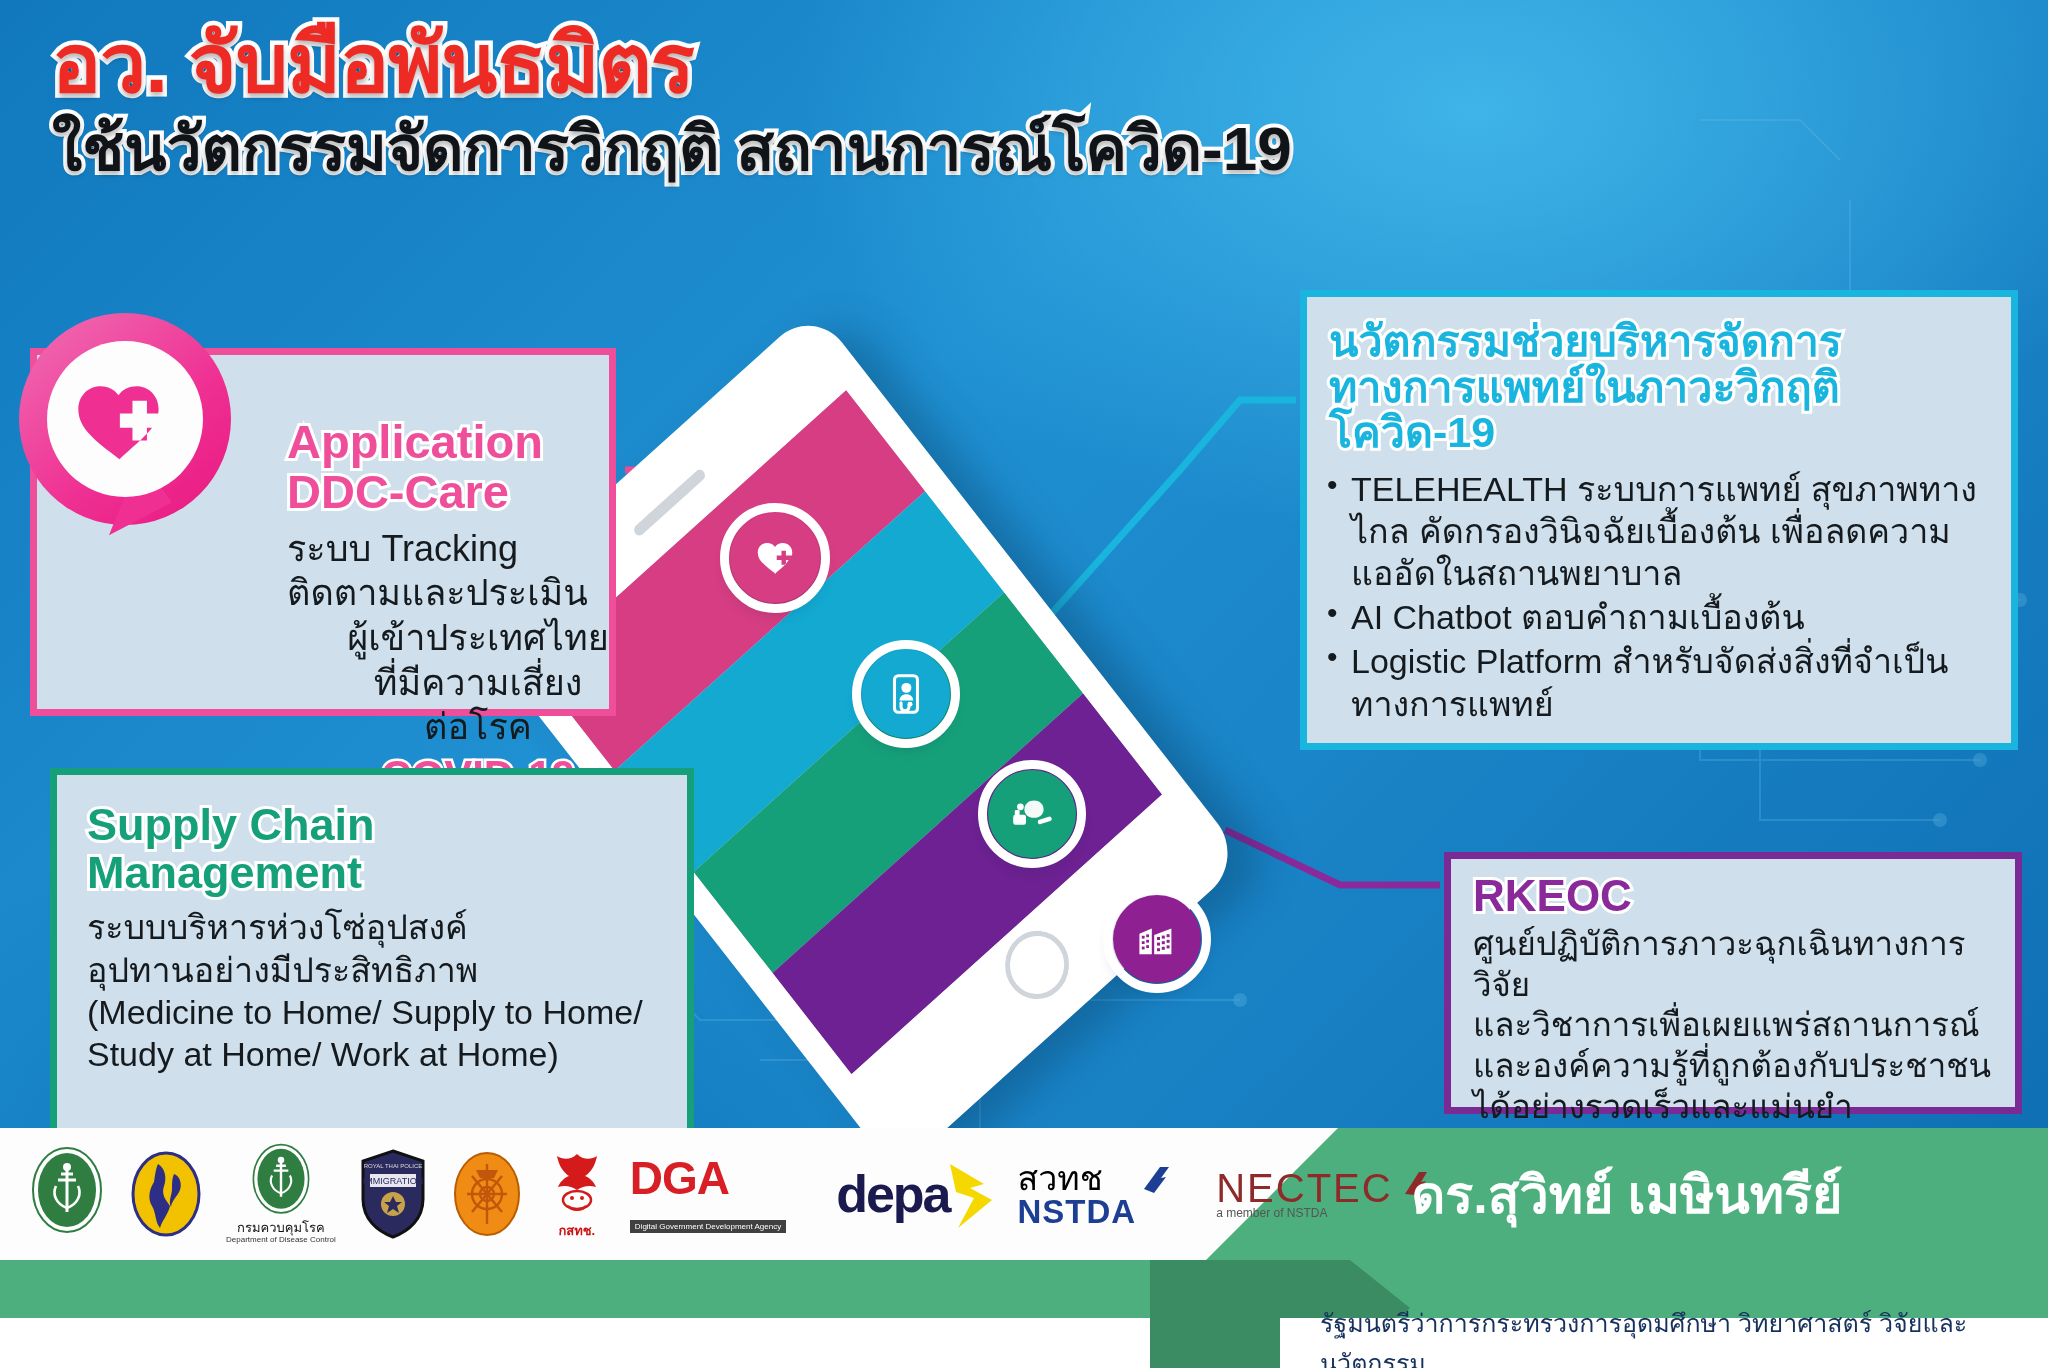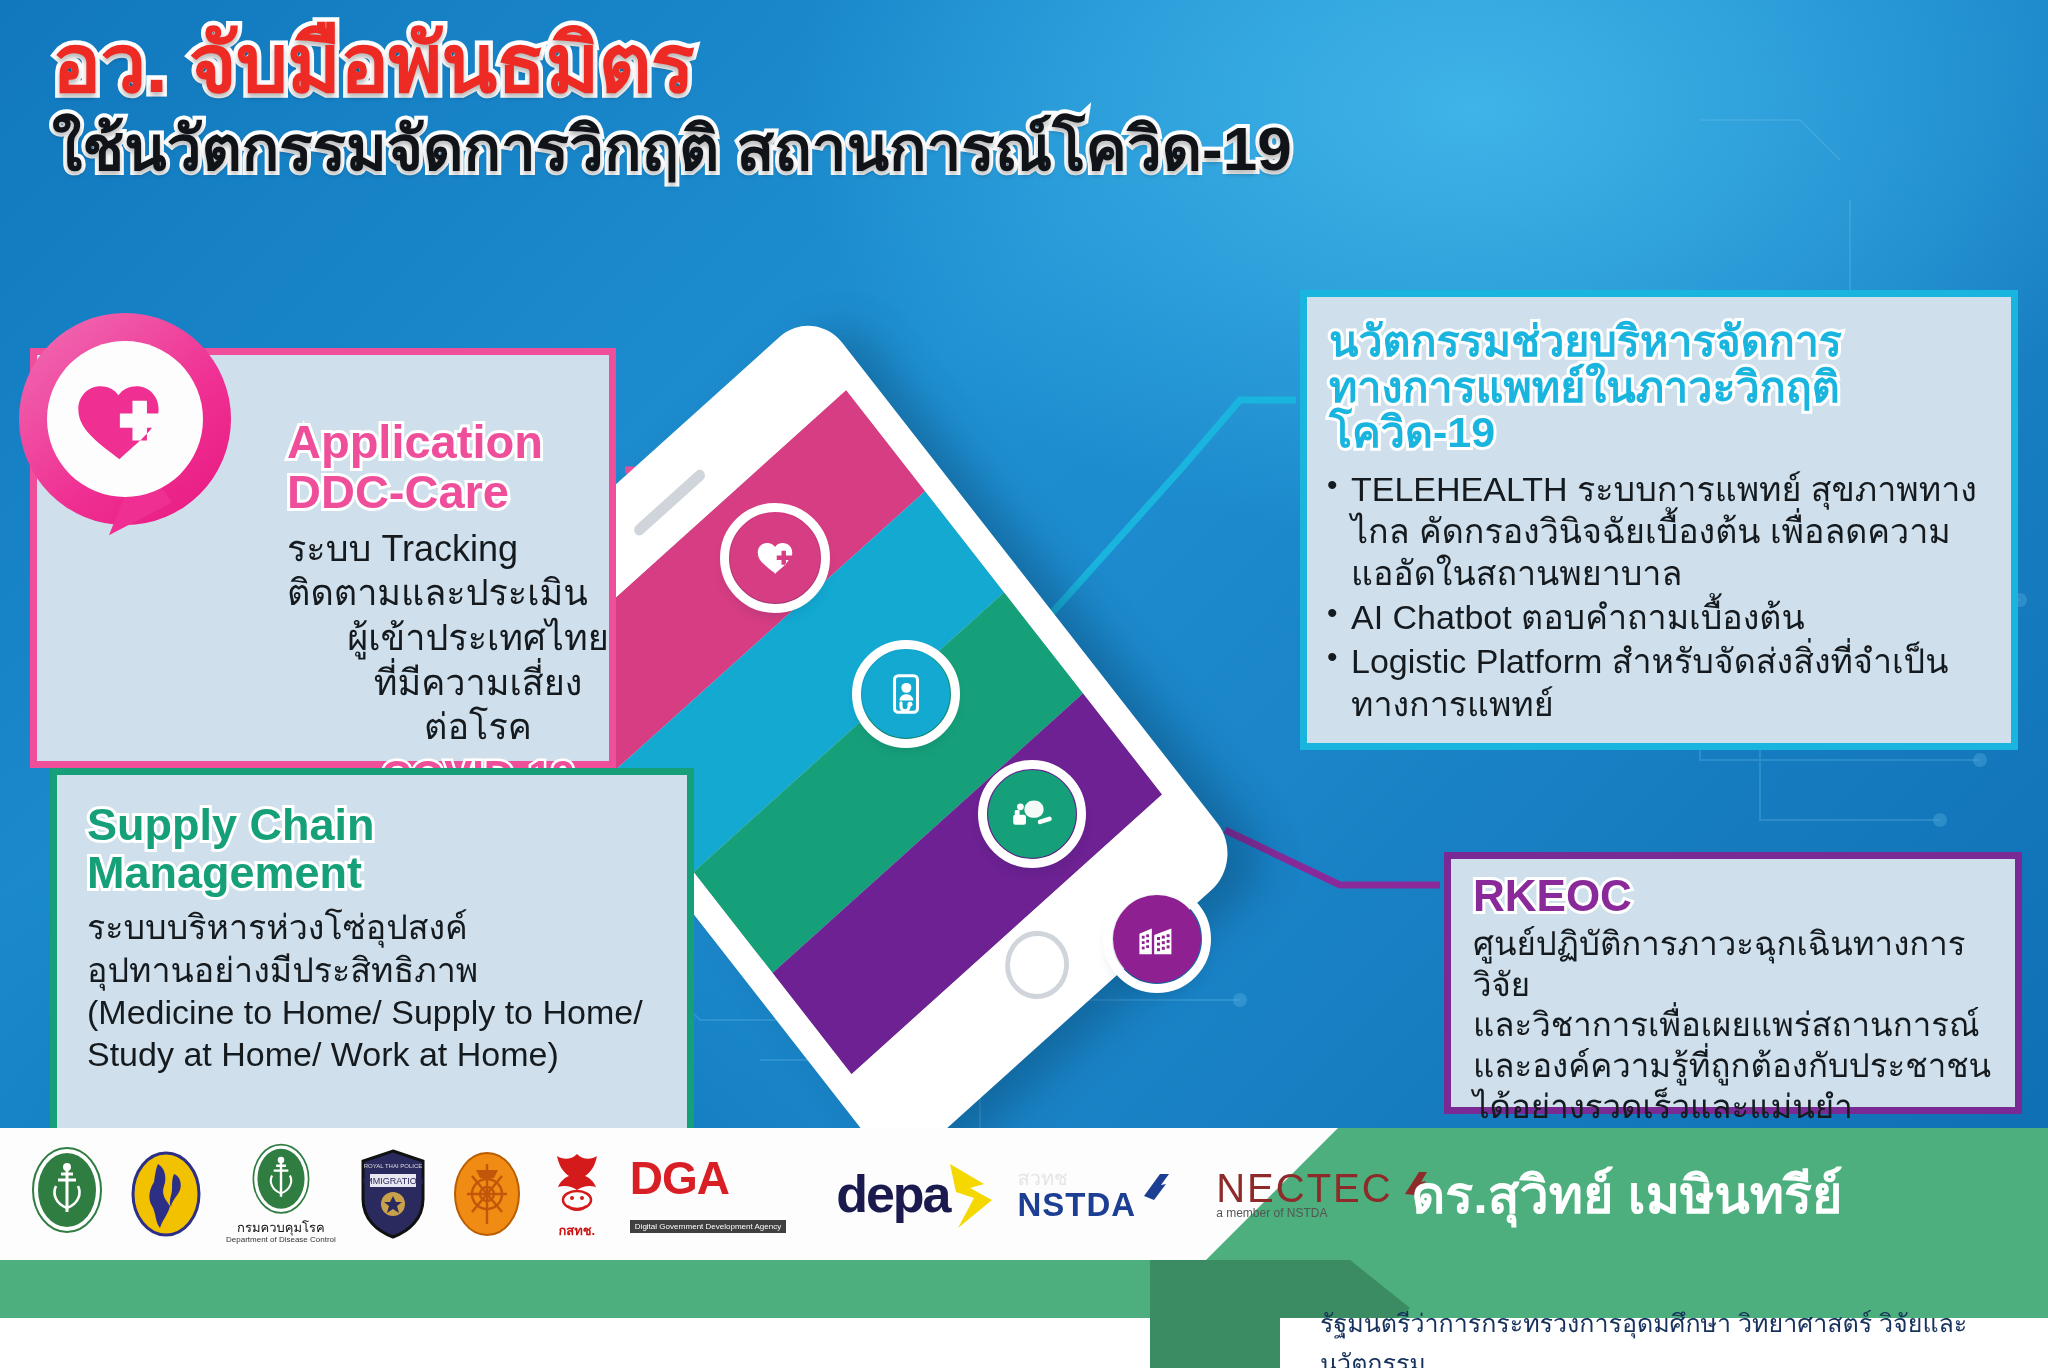--- a/index.html
+++ b/index.html
@@ -72,21 +72,21 @@
   
   .links{position:absolute;inset:0;}
 
   
   .panel{position:absolute;background:#cfe0ec;box-sizing:border-box;}
   .panel-title{font-weight:bold;line-height:1.06;
                -webkit-text-stroke:6px #ffffff;paint-order:stroke fill;}
   .panel-body{color:#151a1f;line-height:1.24;}
 
   
-  #p-ddc{left:30px;top:348px;width:586px;height:420px;border:7px solid #ef4e9b;}
+  #p-ddc{left:30px;top:348px;width:586px;height:368px;border:7px solid #ef4e9b;}
   #p-ddc .panel-title{color:#ef4e9b;font-size:47px;margin:62px 0 0 250px;}
   #p-ddc .panel-body{font-size:36px;margin:10px 0 0 250px;}
   #p-ddc .l3{margin-left:60px;text-align:center;}
   .covid{color:#ef4e9b;font-weight:bold;font-size:42px;
          -webkit-text-stroke:5px #ffffff;paint-order:stroke fill;}
 
   
   .bubble-logo{position:absolute;left:-18px;top:-42px;width:212px;height:212px;}
   .bubble-logo .circ{position:absolute;inset:0;border-radius:50%;
       background:linear-gradient(140deg,#f06fb4 0%,#ef2f92 60%,#e8187f 100%);}
@@ -406,21 +406,21 @@
           <div style="font-size:52px;color:#1a1a4e;line-height:1;letter-spacing:-2px;">depa</div>
           <svg width="70" height="76" viewBox="0 0 70 76" style="margin-left:-6px;">
             <path d="M6 8l34 20-14 4 22 12-34 28 16-30-18-6z" fill="#f5d800"></path>
           </svg>
         </div>
       </div>
 
       <div class="logo" style="flex-direction:column;align-items:flex-start;margin-left:-18px;">
         <div style="display:flex;align-items:flex-start;">
           <div>
-            <div style="font-size:20px;color:#e5e5e5;line-height:1;">สวทช</div>
+            <div style="font-size:34px;color:#000000;line-height:1;">สวทช</div>
             <div style="font-size:33px;color:#1c3f94;font-weight:bold;line-height:1;letter-spacing:1px;">NSTDA</div>
           </div>
           <svg width="34" height="34" viewBox="0 0 34 34" style="margin-left:2px;">
             <path d="M6 28L22 6h9l-8 11 5-1-12 16z" fill="#1c3f94"></path>
           </svg>
         </div>
       </div>
 
       <div class="logo" style="flex-direction:column;align-items:flex-start;margin-left:22px;">
         <div style="display:flex;align-items:flex-start;gap:6px;">

